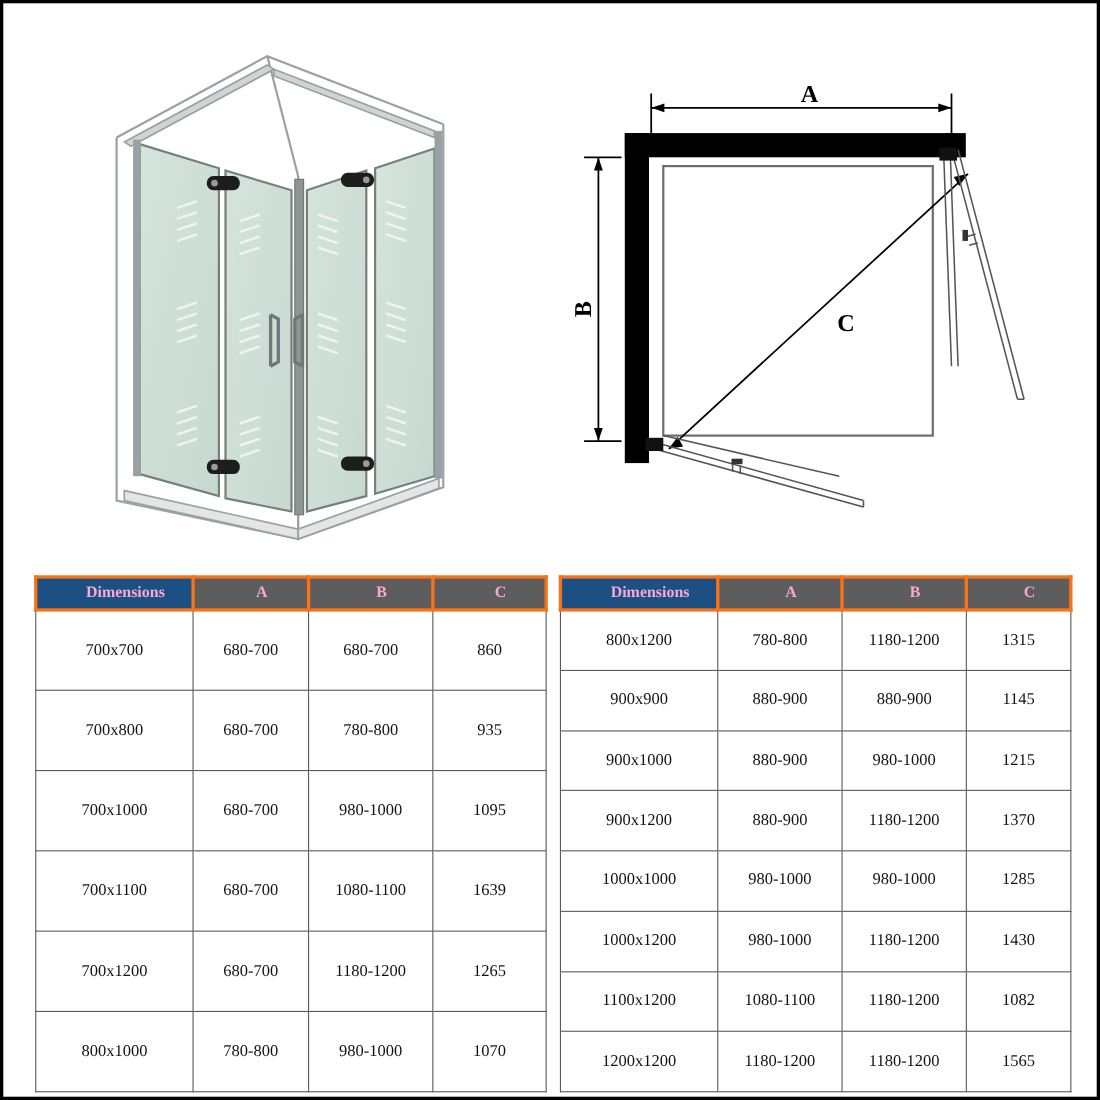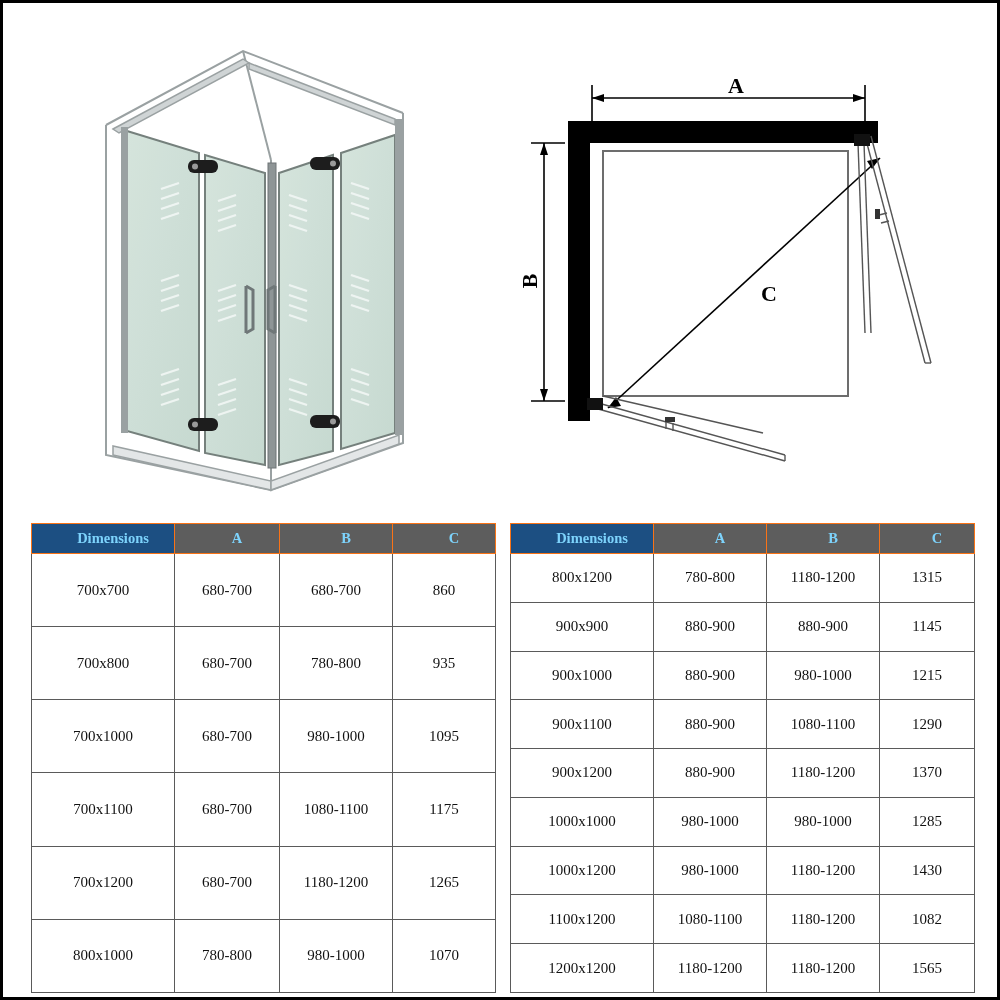--- a/index.html
+++ b/index.html
@@ -43,25 +43,25 @@
   table.dim th, table.dim td {
     border: 1px solid #5a5a5a;
     text-align: center;
     font-size: 15px;
     color: #111;
     height: 38px;
     padding: 0 4px;
     white-space: nowrap;
   }
   table.dim thead th {
-    color: #7dd3fc;
+    color: #f9a8d4;
     font-weight: bold;
     font-size: 14.5px;
     height: 30px;
-    border: 1px solid #f97316;
+    border: 3px solid #f97316;
     padding-left: 24px;
   }
   th.hdr-dim { background: #1c4f82; }
   th.hdr-col { background: #5d5d5d; }
 
   
   .tbl-left th:nth-child(1), .tbl-left td:nth-child(1) { width: 143px; }
   .tbl-left th:nth-child(2), .tbl-left td:nth-child(2) { width: 105px; }
   .tbl-left th:nth-child(3), .tbl-left td:nth-child(3) { width: 113px; }
   .tbl-left th:nth-child(4), .tbl-left td:nth-child(4) { width: 103px; }
@@ -302,21 +302,21 @@
           <tr>
             <td>700x1000</td>
             <td>680-700</td>
             <td>980-1000</td>
             <td>1095</td>
           </tr>
           <tr>
             <td>700x1100</td>
             <td>680-700</td>
             <td>1080-1100</td>
-            <td>1175</td>
+            <td>1639</td>
           </tr>
           <tr>
             <td>700x1200</td>
             <td>680-700</td>
             <td>1180-1200</td>
             <td>1265</td>
           </tr>
           <tr>
             <td>800x1000</td>
             <td>780-800</td>
@@ -348,26 +348,20 @@
             <td>880-900</td>
             <td>1145</td>
           </tr>
           <tr>
             <td>900x1000</td>
             <td>880-900</td>
             <td>980-1000</td>
             <td>1215</td>
           </tr>
           <tr>
-            <td>900x1100</td>
-            <td>880-900</td>
-            <td>1080-1100</td>
-            <td>1290</td>
-          </tr>
-          <tr>
             <td>900x1200</td>
             <td>880-900</td>
             <td>1180-1200</td>
             <td>1370</td>
           </tr>
           <tr>
             <td>1000x1000</td>
             <td>980-1000</td>
             <td>980-1000</td>
             <td>1285</td>

